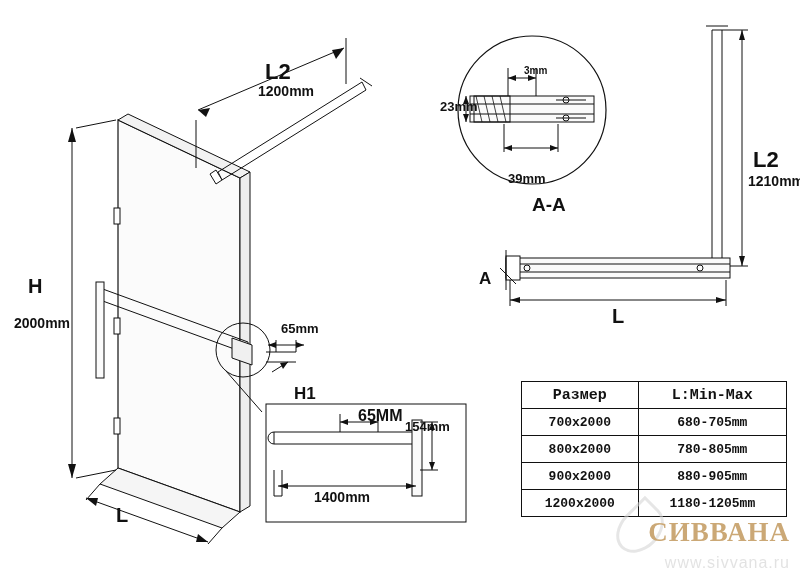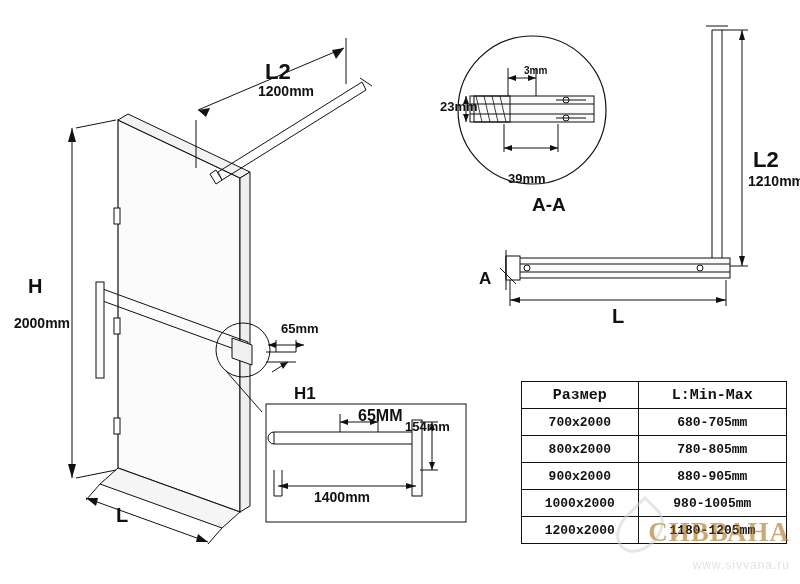--- a/index.html
+++ b/index.html
@@ -54,21 +54,21 @@
     position:absolute;right:4px;bottom:30px;
     font-family:"Liberation Serif", serif;
     font-size:27px;font-weight:bold;
     color:#a16207;
     letter-spacing:1px;
     margin-top:29px;
   }
   #wm .wmsub{
     position:absolute;right:4px;bottom:6px;
     font-family:"Liberation Sans", sans-serif;
-    font-size:12px;color:#cccccc;letter-spacing:1px;
+    font-size:16px;color:#cccccc;letter-spacing:1px;
   }
   #wm .wmdrop{
     position:absolute;left:6px;bottom:22px;
     width:34px;height:48px;
     border-radius:0 50% 50% 50%;
     transform:rotate(45deg);
     border:3px solid #d2d2d2;
   }
 </style>
 </head>
@@ -301,24 +301,20 @@
       </tr>
       <tr>
         <td>800x2000</td>
         <td>780-805mm</td>
       </tr>
       <tr>
         <td>900x2000</td>
         <td>880-905mm</td>
       </tr>
       <tr>
-        <td>1000x2000</td>
-        <td>980-1005mm</td>
-      </tr>
-      <tr>
         <td>1200x2000</td>
         <td>1180-1205mm</td>
       </tr>
     </tbody>
   </table>
 
   <div id="wm">
     <div class="wmdrop"></div>
     <div class="wmtext">СИВВАНА</div>
     <div class="wmsub">www.sivvana.ru</div>

